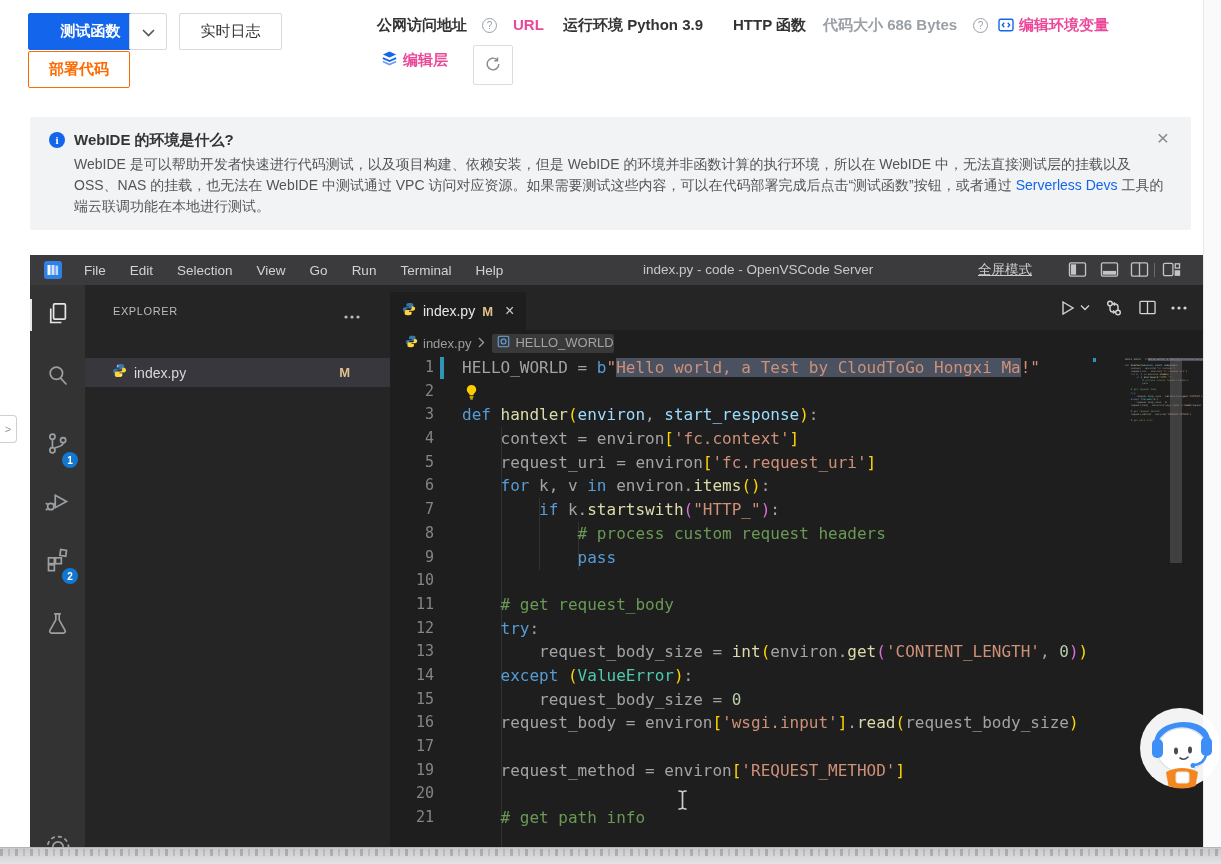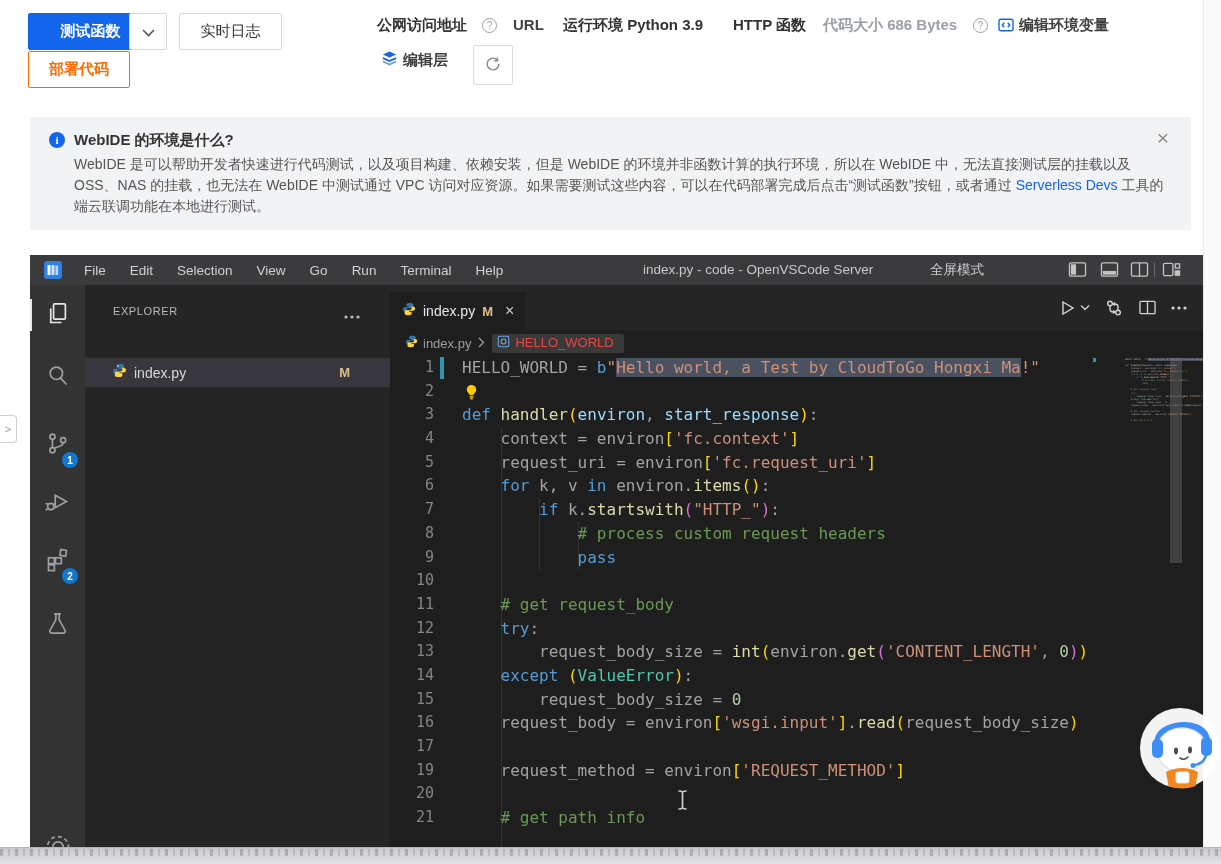--- a/index.html
+++ b/index.html
@@ -10,21 +10,21 @@
   
   .btn { position:absolute; display:flex; align-items:center; justify-content:center;
          font-size:15px; border-radius:2px; cursor:pointer; border:1px solid #d9d9d9; background:#fff; }
   #btn-test   { left:28px;  top:13px; width:125px; height:37px; background:#1366ec; border-color:#1366ec; color:#fff; font-weight:600; }
   #btn-test-dd{ left:129px; top:13px; width:38px;  height:37px; }
   #btn-logs   { left:179px; top:13px; width:103px; height:37px; color:#333; }
   #btn-deploy { left:28px;  top:51px; width:102px; height:37px; color:#ff6a00; border-color:#ff6a00; font-weight:600; }
 
   .meta { position:absolute; top:16px; font-size:15px; font-weight:600; color:#333; white-space:nowrap; }
   .meta.gray { color:#9aa0a6; }
-  .meta.link { color:#404040; cursor:pointer; text-decoration:none; }
+  .meta.link { color:#ec4899; cursor:pointer; text-decoration:none; }
   .help { position:absolute; top:18px; width:15px; height:15px; border:1px solid #9aa0a6; border-radius:50%;
           color:#9aa0a6; font-size:10px; display:flex; align-items:center; justify-content:center; cursor:pointer; }
   .row2 { top:50px !important; }
   #refresh-btn { left:473px; top:45px; width:40px; height:40px; border:1px solid #dcdcdc; border-radius:2px;
                  background:#fff; display:flex; align-items:center; justify-content:center; cursor:pointer; position:absolute; }
   .icon-inline { display:inline-block; vertical-align:-2px; margin-right:5px; }
 
   
   #banner { position:absolute; left:30px; top:117px; width:1161px; height:113px; background:#f2f3f5; border-radius:2px; }
   #banner .info { position:absolute; left:19px; top:15px; width:16px; height:16px; border-radius:50%;
@@ -35,21 +35,21 @@
   #banner .blink  { color:#1366ec; cursor:pointer; }
   #banner .bclose { position:absolute; right:22px; top:10px; font-size:21px; color:#8a8a8a; cursor:pointer; line-height:1; }
 
   
   #vscode { position:absolute; left:30px; top:255px; width:1173px; height:609px; background:#1e1e1e; }
   .titlebar { position:absolute; left:0; top:0; width:1173px; height:30px; background:#3b3b3d; }
   .vslogo { position:absolute; left:14px; top:6px; }
   #menubar { position:absolute; left:42px; top:0; height:30px; display:flex; align-items:center; }
   .menu-item { padding:0 12px; font-size:13.5px; color:#d2d2d2; cursor:pointer;text-align:right; }
   .win-title { position:absolute; left:613px; top:0; height:30px; line-height:30px; font-size:13.5px; color:#c8c8c8; white-space:nowrap; }
-  .fullscreen { position:absolute; left:900px; top:0; height:30px; line-height:30px; font-size:13.5px; color:#cccccc; cursor:pointer; }
+  .fullscreen { position:absolute; left:948px; top:0; height:30px; line-height:30px; font-size:13.5px; color:#cccccc; cursor:pointer;text-decoration:underline; }
   .tb-ic { position:absolute; top:6px; cursor:pointer; }
   .tb-sep { position:absolute; left:1124px; top:8px; width:1px; height:14px; background:#6a6a6a; }
 
   .activitybar { position:absolute; left:0; top:30px; width:55px; height:579px; background:#333333; }
   .act-item { position:absolute; left:0; width:55px; height:36px; display:flex; align-items:center; justify-content:center; cursor:pointer; }
   .act-item.active::before { content:""; position:absolute; left:0; top:2px; width:2px; height:32px; background:#e7e7e7; }
   .badge { position:absolute; right:7px; bottom:-5px; min-width:16px; height:16px; border-radius:8px; background:#1177d1;
            color:#fff; font-size:10px; font-weight:bold; display:flex; align-items:center; justify-content:center; }
 
   .sidebar { position:absolute; left:55px; top:30px; width:305px; height:579px; background:#252526; }
@@ -68,21 +68,21 @@
   .tab { position:absolute; left:0; top:7px; height:38px; background:#1e1e1e; display:flex; align-items:center; padding:0 12px; gap:7px; cursor:pointer; }
   .tab .tname { font-size:14px; color:#e8e8e8; }
   .tab .tmod { font-size:13px; font-weight:bold; color:#e2c08d; }
   .tab .tclose { font-size:16px; color:#cccccc; margin-left:5px; cursor:pointer; }
   .ed-actions { position:absolute; right:0; top:0; height:45px; display:flex; align-items:center; gap:14px; padding-right:16px; }
   .ed-actions > span { cursor:pointer; display:flex; align-items:center; }
 
   .bcrow { position:absolute; left:0; top:45px; width:813px; height:26px; display:flex; align-items:center; padding-left:15px; gap:7px;
            font-size:13px; color:#9d9d9d; }
   .bc-item { cursor:pointer; display:flex; align-items:center; gap:5px; }
-  .bc-chip { background:rgba(255,255,255,0.12); padding:1px 10px 2px 5px; border-radius:2px; color:#ef4444; }
+  .bc-chip { background:rgba(255,255,255,0.12); padding:1px 0 2px 5px; border-radius:2px; color:#a3a3a3; }
 
   .codearea { position:absolute; left:0; top:71px; width:813px; height:508px;
               font-family:"DejaVu Sans Mono","Liberation Mono",monospace; font-size:16px; }
   .cl { display:flex; height:23.7px; line-height:23.7px; position:relative; }
   .ln { width:44px; text-align:right; color:#858585; flex:none; font-size:15px; }
   .lc { margin-left:28px; white-space:pre; }
   .modmark { position:absolute; left:50px; top:1px; width:4px; height:22px; background:#2e96b3; }
   .bulb { display:inline-flex; margin-left:2px; vertical-align:middle; cursor:pointer; }
 
   .tk-t{color:#a3a3a3} .tk-k{color:#569cd6} .tk-f{color:#dcdcaa} .tk-s{color:#ce9178}

